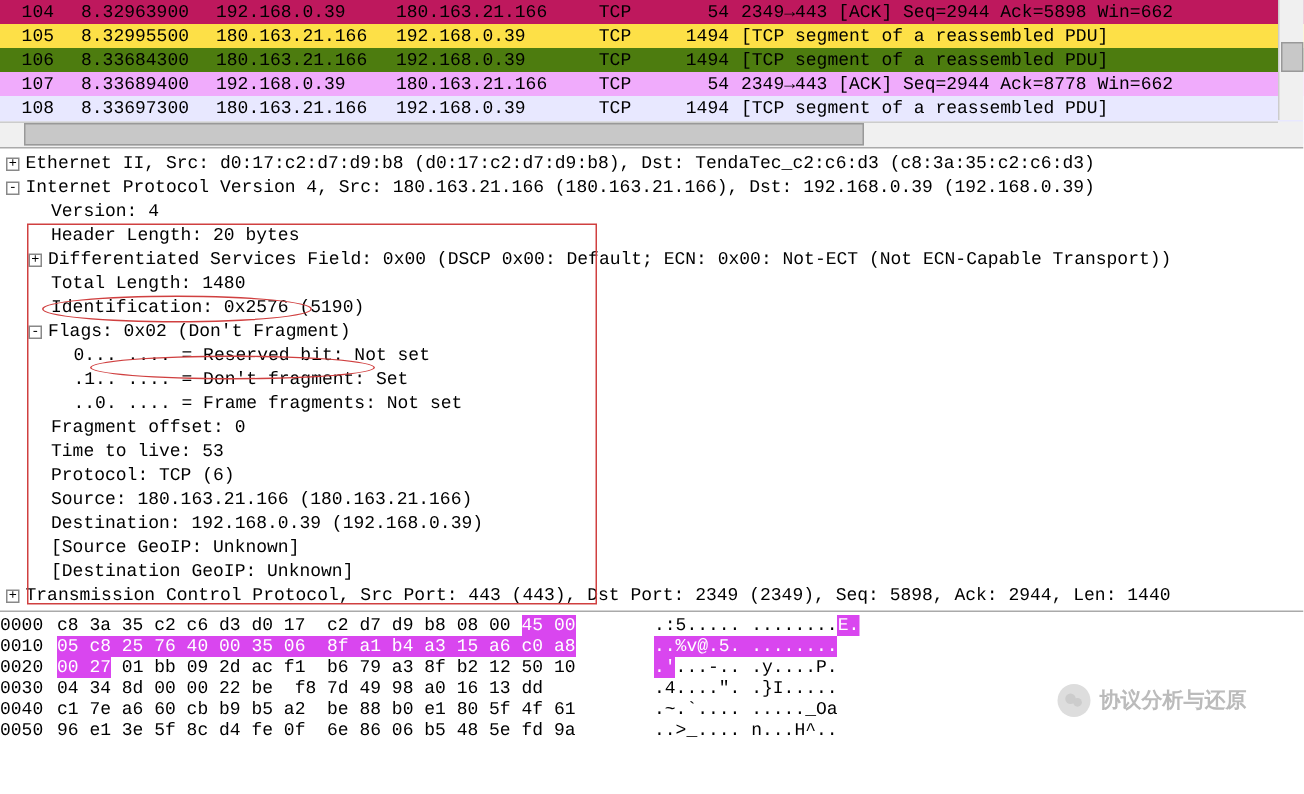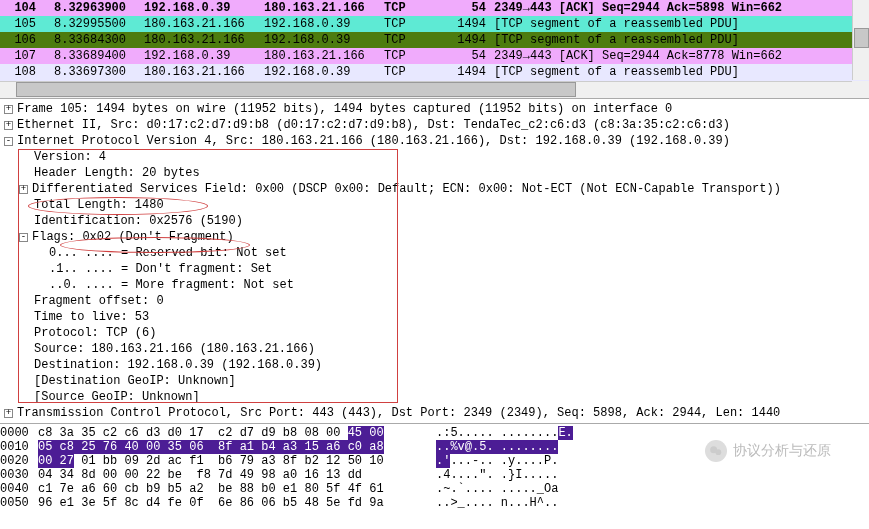--- a/index.html
+++ b/index.html
@@ -1,50 +1,50 @@
 <!DOCTYPE html>
 <html><head>
 <meta charset="utf-8">
 <style>
 * { margin: 0; padding: 0; box-sizing: border-box; }
 body { font-family: "Courier New", monospace; font-size: 12px; background: #fff; width: 869px; height: 529px; overflow: hidden; color: #000; }
 .packet-list { border-bottom: 1px solid #aaa; position: relative; }
 .packet-list table { border-collapse: collapse; width: 100%; }
 .packet-list td { padding: 1px 4px; white-space: nowrap; font-size: 12px; }
-.row-04 { background: #f0abfc; font-weight: bold; }
-.row-05 { background: #5eead4; }
+.row-04 { background: #be185d; }
+.row-05 { background: #fde047; }
 .row-06 { background: #4d7c0f; }
 .row-07 { background: #f0abfc; }
 .row-08 { background: #e8e8ff; padding-left: 12px; }
 .row-09 { background: #e8e8ff; }
 .col-no { width: 40px; text-align: right; }
 .col-time { width: 100px; text-align: center; }
 .col-src { width: 120px; }
 .col-dst { width: 120px; }
-.col-proto { width: 60px; text-align: left; }
+.col-proto { width: 60px; text-align: center; }
 .col-len { width: 50px; text-align: right; }
 .col-info { padding-left: 8px; }
 .scroll-v { position: absolute; right: 0; top: 0; bottom: 18px; width: 17px; background: #f0f0f0; border-left: 1px solid #ccc; }
 .scroll-thumb-v { width: 15px; height: 20px; background: #c8c8c8; border: 1px solid #999; margin: 28px auto 0; }
 .scroll-h { position: absolute; left: 0; right: 17px; bottom: 0; height: 17px; background: #f0f0f0; border-top: 1px solid #ccc; }
 .scroll-thumb-h { height: 15px; width: 560px; background: #c8c8c8; border: 1px solid #999; margin-left: 16px; }
 .corner { position: absolute; right: 0; bottom: 0; width: 17px; height: 17px; background: #f0f0f0; }
 .details { padding: 2px 0; position: relative; border-bottom: 1px solid #aaa; }
 .tree-line { white-space: pre; line-height: 16px; padding-left: 4px; }
 .expander { display: inline-block; width: 9px; height: 9px; border: 1px solid #888; text-align: center; line-height: 7px; font-size: 9px; margin-right: 4px; vertical-align: 1px; }
 .spacer { display: inline-block; width: 15px; }
 .red-box { position: absolute; border: 1px solid #d04040; pointer-events: none; }
 .red-ellipse { position: absolute; border: 1px solid #d04040; border-radius: 50%; pointer-events: none; }
 .hex-pane { display: flex; padding: 2px 0; align-items: flex-end; }
 .hex-offset { width: 38px; }
 .hex-bytes { width: 398px; }
 .hex-ascii { flex: 1; }
 .hex-line { white-space: pre; line-height: 14px; }
-.hl-blue { background: #4c1d95; color: #fff; }
-.watermark { position: absolute; right: 38px; top: 440px; color: #bbb; font-size: 14px; font-family: "Microsoft YaHei", sans-serif; display: flex; align-items: center; gap: 6px; }
+.hl-blue { background: #d946ef; color: #fff; }
+.watermark { position: absolute; right: 38px; top: 456px; color: #bbb; font-size: 14px; font-family: "Microsoft YaHei", sans-serif; display: flex; align-items: center; gap: 6px; font-weight: bold; }
 .wx-icon { width: 22px; height: 22px; border-radius: 50%; background: #ddd; display: inline-flex; align-items: center; justify-content: center; }
 </style>
 </head>
 <body>
 
 <div class="packet-list" style="height:99px;">
   <table>
     <tbody id="plist-body">
         <tr class="row-04">
           <td class="col-no">104</td>
@@ -105,39 +105,38 @@
   <div class="scroll-v">
       <div class="scroll-thumb-v"></div>
     </div>
   <div class="scroll-h">
       <div class="scroll-thumb-h"></div>
     </div>
   <div class="corner"></div>
 </div>
 
 <div class="details">
-  <div class="tree-line"><span class="expander">+</span><span>Frame 105: 1494 bytes on wire (11952 bits), 1494 bytes captured (11952 bits) on interface 0</span></div>
   <div class="tree-line"><span class="expander">+</span><span>Ethernet II, Src: d0:17:c2:d7:d9:b8 (d0:17:c2:d7:d9:b8), Dst: TendaTec_c2:c6:d3 (c8:3a:35:c2:c6:d3)</span></div>
   <div class="tree-line"><span class="expander">-</span><span>Internet Protocol Version 4, Src: 180.163.21.166 (180.163.21.166), Dst: 192.168.0.39 (192.168.0.39)</span></div>
   <div class="tree-line"><span class="spacer"></span><span class="spacer"></span><span>Version: 4</span></div>
   <div class="tree-line"><span class="spacer"></span><span class="spacer"></span><span>Header Length: 20 bytes</span></div>
   <div class="tree-line"><span class="spacer"></span><span class="expander">+</span><span>Differentiated Services Field: 0x00 (DSCP 0x00: Default; ECN: 0x00: Not-ECT (Not ECN-Capable Transport))</span></div>
   <div class="tree-line"><span class="spacer"></span><span class="spacer"></span><span>Total Length: 1480</span></div>
   <div class="tree-line"><span class="spacer"></span><span class="spacer"></span><span>Identification: 0x2576 (5190)</span></div>
   <div class="tree-line"><span class="spacer"></span><span class="expander">-</span><span>Flags: 0x02 (Don't Fragment)</span></div>
   <div class="tree-line"><span class="spacer"></span><span class="spacer"></span><span class="spacer"></span><span>0... .... = Reserved bit: Not set</span></div>
   <div class="tree-line"><span class="spacer"></span><span class="spacer"></span><span class="spacer"></span><span>.1.. .... = Don't fragment: Set</span></div>
-  <div class="tree-line"><span class="spacer"></span><span class="spacer"></span><span class="spacer"></span><span>..0. .... = More fragment: Not set</span></div>
+  <div class="tree-line"><span class="spacer"></span><span class="spacer"></span><span class="spacer"></span><span>..0. .... = Frame fragments: Not set</span></div>
   <div class="tree-line"><span class="spacer"></span><span class="spacer"></span><span>Fragment offset: 0</span></div>
   <div class="tree-line"><span class="spacer"></span><span class="spacer"></span><span>Time to live: 53</span></div>
   <div class="tree-line"><span class="spacer"></span><span class="spacer"></span><span>Protocol: TCP (6)</span></div>
   <div class="tree-line"><span class="spacer"></span><span class="spacer"></span><span>Source: 180.163.21.166 (180.163.21.166)</span></div>
   <div class="tree-line"><span class="spacer"></span><span class="spacer"></span><span>Destination: 192.168.0.39 (192.168.0.39)</span></div>
+  <div class="tree-line"><span class="spacer"></span><span class="spacer"></span><span>[Source GeoIP: Unknown]</span></div>
   <div class="tree-line"><span class="spacer"></span><span class="spacer"></span><span>[Destination GeoIP: Unknown]</span></div>
-  <div class="tree-line"><span class="spacer"></span><span class="spacer"></span><span>[Source GeoIP: Unknown]</span></div>
   <div class="tree-line"><span class="expander">+</span><span>Transmission Control Protocol, Src Port: 443 (443), Dst Port: 2349 (2349), Seq: 5898, Ack: 2944, Len: 1440</span></div>
 
   <div class="red-box" style="left:18px; top:50px; width:380px; height:254px;"></div>
   <div class="red-ellipse" style="left:28px; top:98px; width:180px; height:18px;"></div>
   <div class="red-ellipse" style="left:60px; top:138px; width:190px; height:16px;"></div>
 </div>
 
 <div class="hex-pane">
   <div class="hex-offset" id="hex-offsets">
       <div class="hex-line">0000</div>

